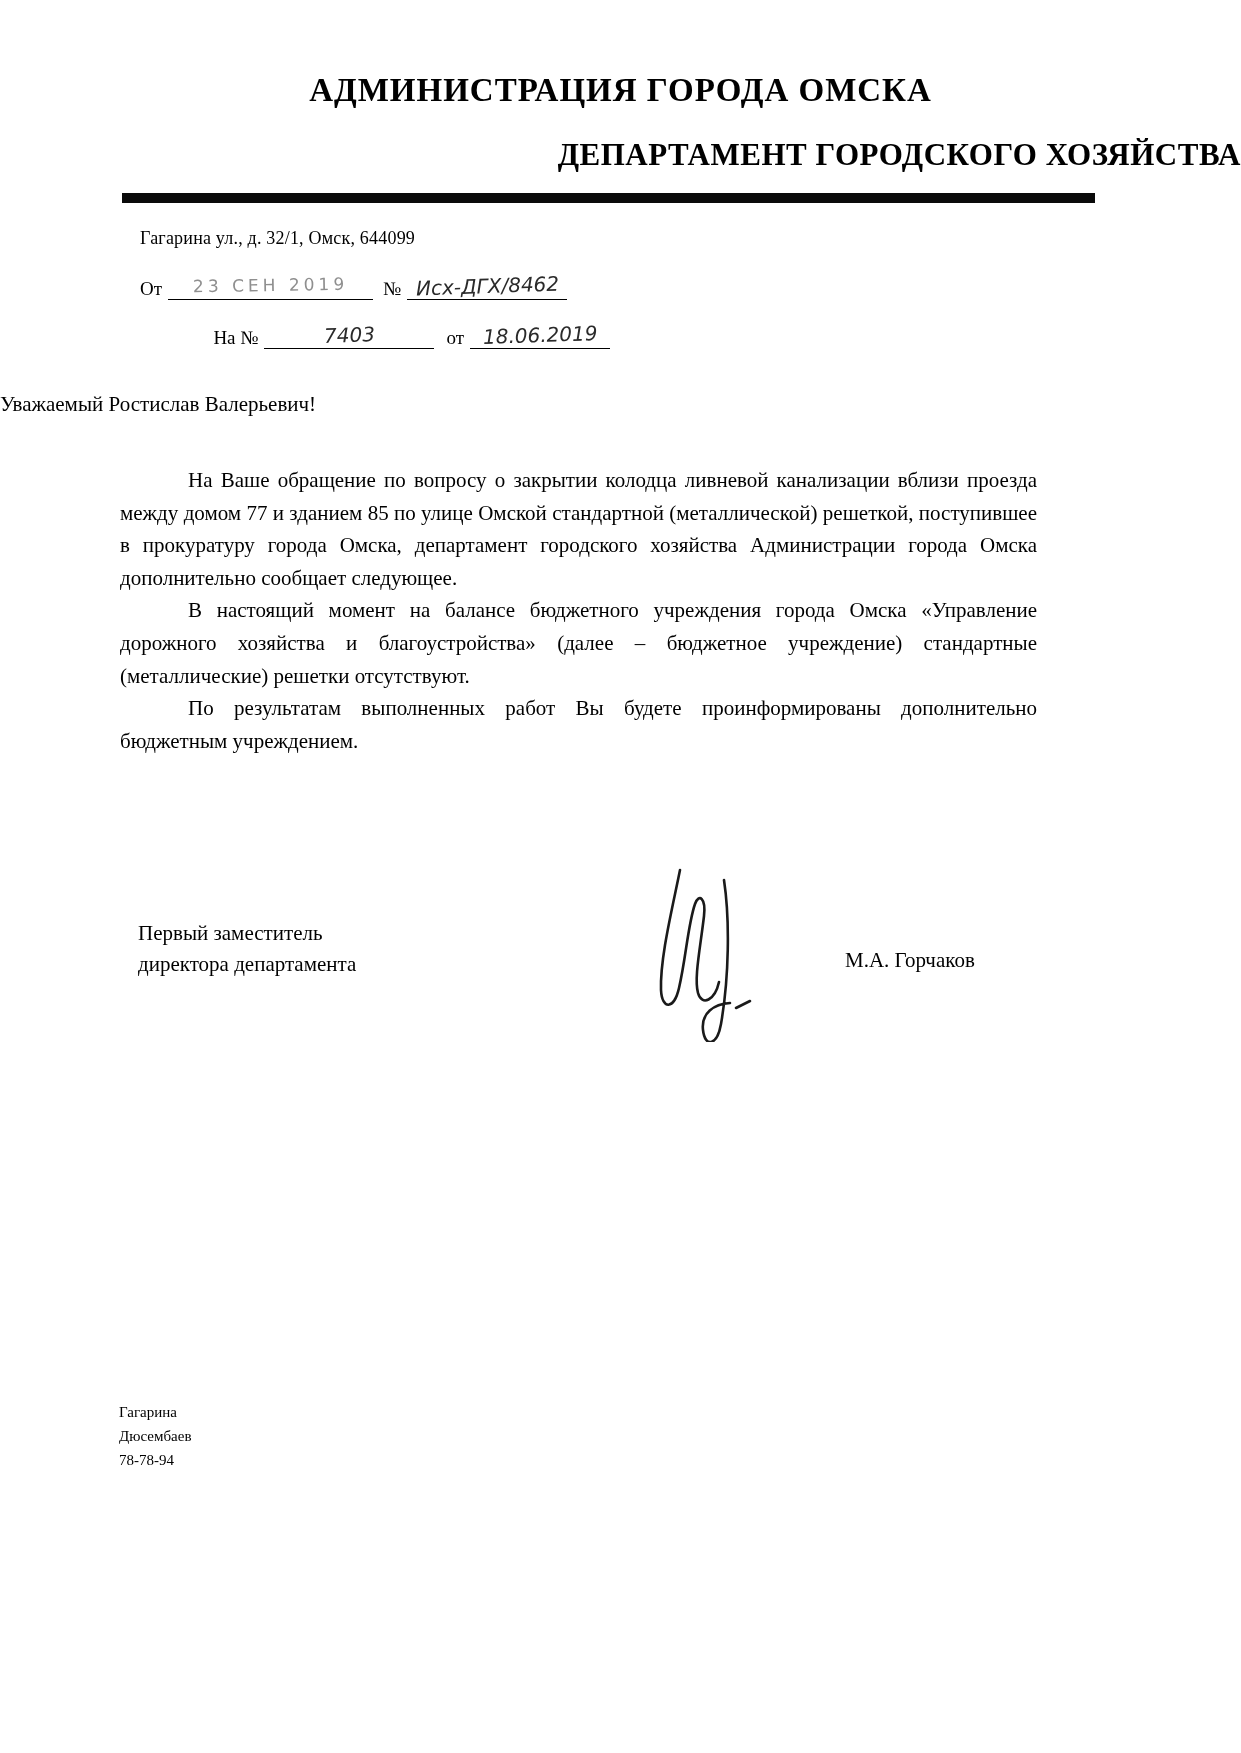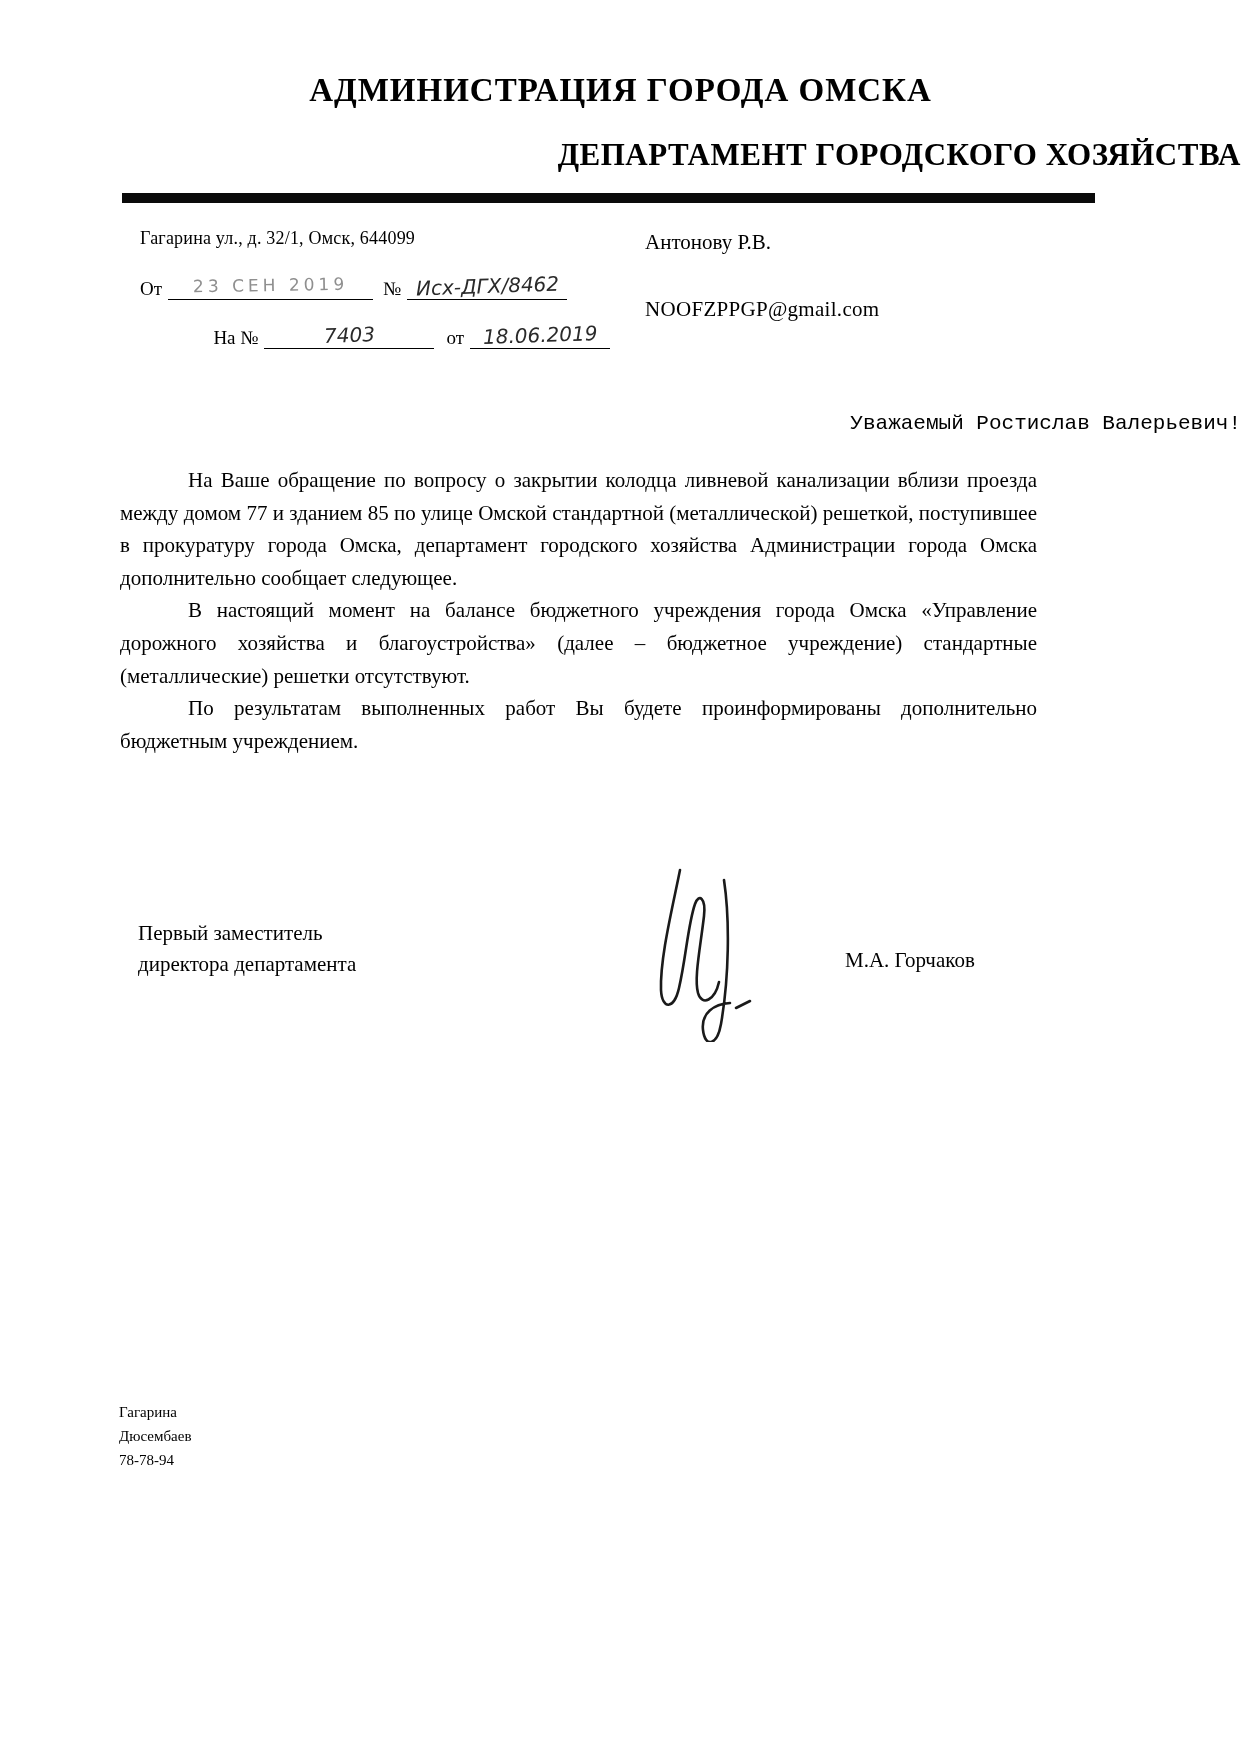--- a/index.html
+++ b/index.html
@@ -60,21 +60,21 @@
     display:inline-block;
     transform:translateY(-3px) rotate(-1deg);
     white-space:nowrap;
   }
 
   
   .ref-right { position:absolute; top:230px; left:645px; font-size:21px; }
   .recipient-email { margin-top:42px; letter-spacing:0.3px; }
 
   
-  .salutation { position:absolute; top:412px; left:0; width:100%; text-align:right; font-size:21px;font-family:Liberation Mono, monospace; }
+  .salutation { position:absolute; top:392px; left:0; width:100%; text-align:left; font-size:21px; }
   .body {
     position:absolute; top:464px; left:120px; width:917px;
     font-size:21px; line-height:32.6px;
     text-align:justify;
   }
   .body p { text-indent:68px; }
 
   
   .sign-left { position:absolute; top:918px; left:118px; font-size:21px; line-height:31px;margin-left:20px; }
   .sign-name { position:absolute; top:948px; left:845px; font-size:21px; }
@@ -103,24 +103,20 @@
       <span class="fill fill-num"><span class="hand">Исх-ДГХ/8462</span></span>
     </div>
     <div class="ref-row ref-row2">
       <span class="ref-label">На №</span>
       <span class="fill fill-replynum"><span class="hand">7403</span></span>
       <span class="ref-label">от</span>
       <span class="fill fill-replydate"><span class="hand">18.06.2019</span></span>
     </div>
   </section>
 
-  <section class="ref-right">
-    <div>Антонову Р.В.</div>
-    <div class="recipient-email">NOOFZPPGP@gmail.com</div>
-  </section>
 
   <div class="salutation">Уважаемый Ростислав Валерьевич!</div>
 
   <main class="body">
     <p>На Ваше обращение по вопросу о закрытии колодца ливневой канализации вблизи проезда между домом 77 и зданием 85 по улице Омской стандартной (металлической) решеткой, поступившее в прокуратуру города Омска, департамент городского хозяйства Администрации города Омска дополнительно сообщает следующее.</p>
     <p>В настоящий момент на балансе бюджетного учреждения города Омска «Управление дорожного хозяйства и благоустройства» (далее – бюджетное учреждение) стандартные (металлические) решетки отсутствуют.</p>
     <p>По результатам выполненных работ Вы будете проинформированы дополнительно бюджетным учреждением.</p>
   </main>
 
   <section class="sign-left">

